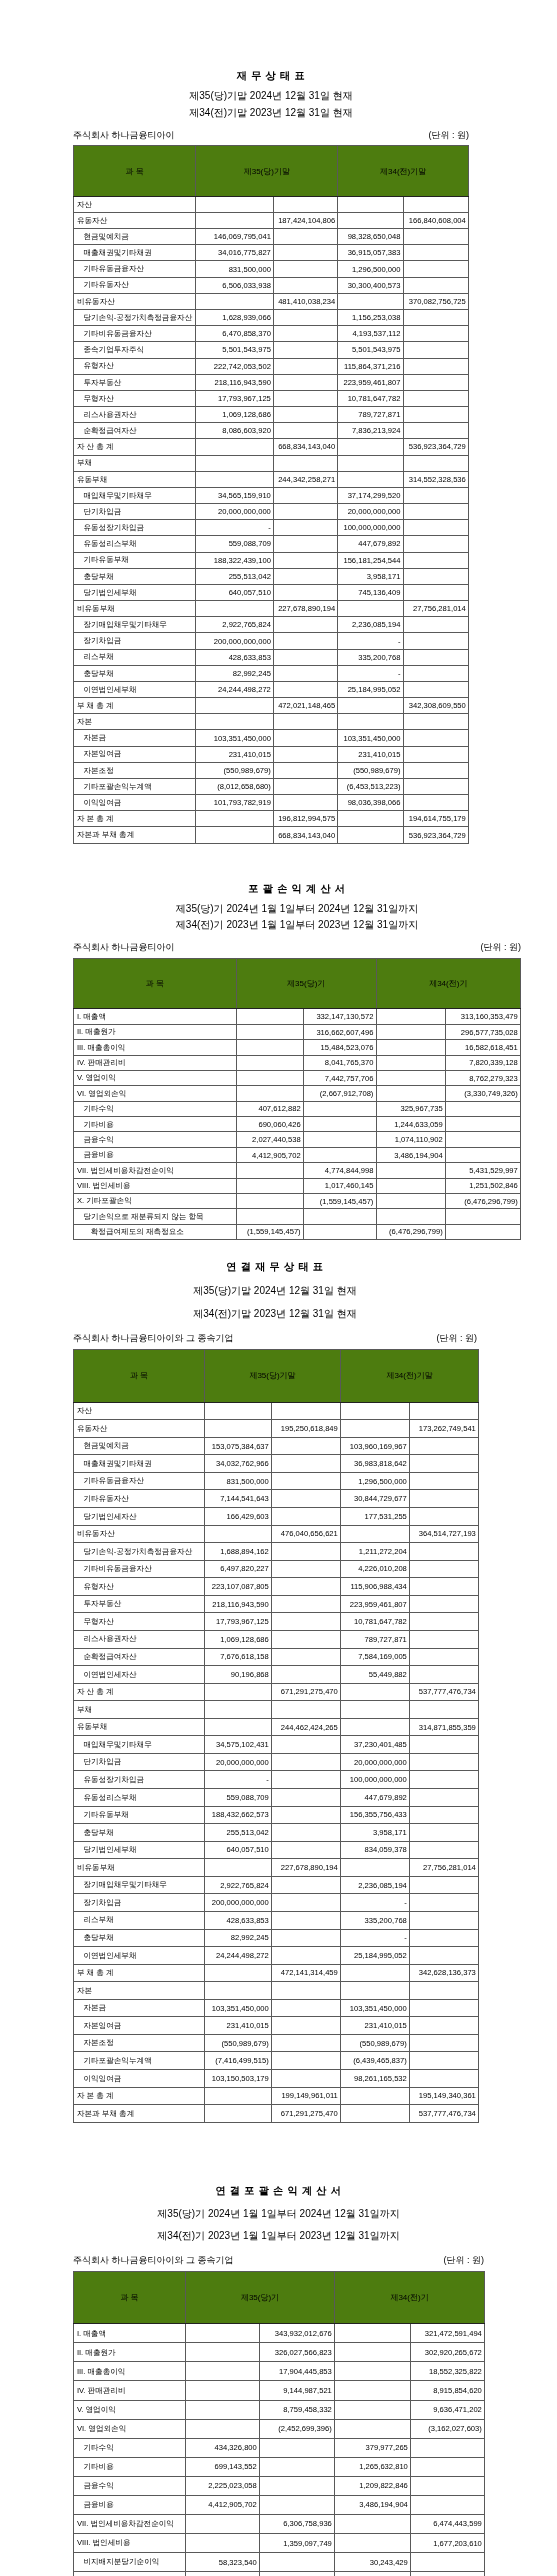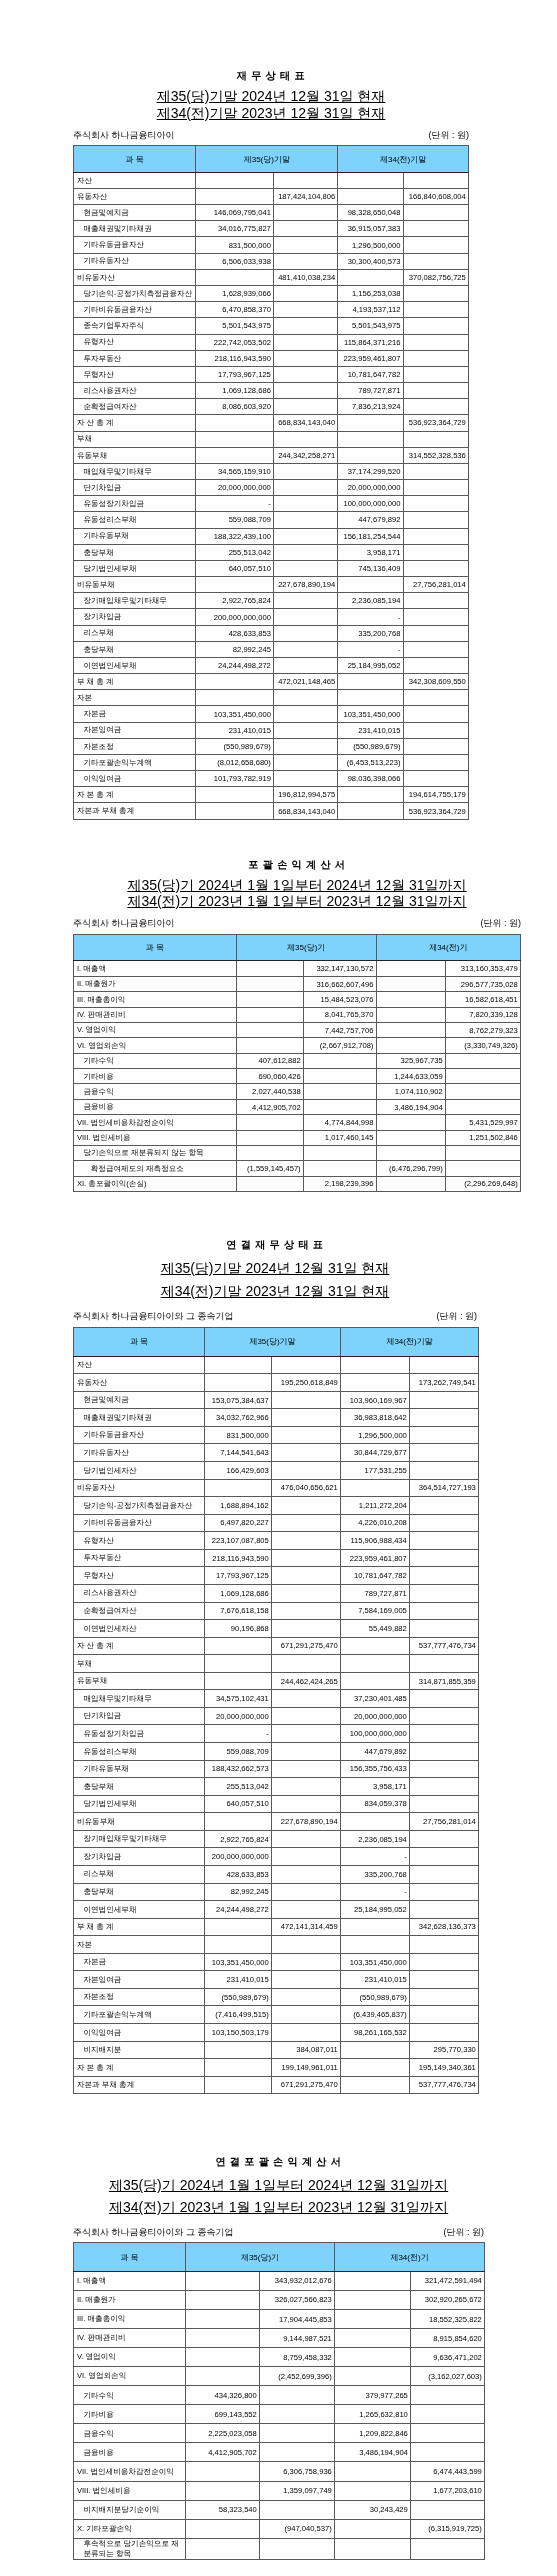--- a/index.html
+++ b/index.html
@@ -8,33 +8,33 @@
     min-height:2576px;
     box-sizing:border-box;
     padding-top:69px;
     background:#ffffff;
     color:#000;
     font-family:"Liberation Sans","DejaVu Sans",sans-serif;
   }
   .statement{margin-left:73px;}
   .s1{width:396px;}
   .s2{width:448px;margin-top:38px;}
-  .s3{width:404px;margin-top:46px;}
+  .s3{width:404px;margin-top:20px;}
   .s4{width:411px;margin-top:61px;}
 
   .stmt-title{margin:0;text-align:center;font-size:10.2px;font-weight:700;letter-spacing:0.7px;}
-  .stmt-dates{margin-top:5.1px;text-align:center;font-size:14px;text-decoration:underline;}
+  .stmt-dates{margin-top:5.1px;text-align:center;font-size:10px;}
   .s1 .stmt-dates div,.s2 .stmt-dates div{line-height:16.7px;}
   .s3 .stmt-dates div{line-height:23px;}
   .s4 .stmt-dates div{line-height:22px;}
   .stmt-meta{display:flex;justify-content:space-between;align-items:flex-end;font-size:9px;margin:7.3px 0 3.6px;gap:13px;}
 
   table.fin-table{border-collapse:collapse;table-layout:fixed;width:100%;border:1.5px solid #1a1a1a;}
   .fin-table th,.fin-table td{border:0.7px solid #595959;overflow:hidden;vertical-align:middle;}
-  .fin-table th{background:#7dd3fc;font-size:8px;font-weight:400;height:17.4px;padding:4px;}
+  .fin-table th{background:#4d7c0f;font-size:8px;font-weight:400;height:17.4px;padding:16px;}
   .s3 th,.s4 th{height:19.6px;}
   .fin-table thead th{border-bottom:1.1px solid #222;}
   td.lbl{font-size:7.6px;line-height:1.25;padding-top:0.7px;padding-bottom:0.7px;}
   td.amt{font-size:7.6px;text-align:right;padding:0 2.2px;font-variant-numeric:tabular-nums;}
   .s1 td{height:13.8px;}
   .s2 td{height:13px;}
   .s3 td{height:15.2px;}
   .s4 td{height:16.7px;}
   .ind0{padding-left:2.9px;}
   .ind1{padding-left:9.4px;}
@@ -464,39 +464,39 @@
             <td class="amt">5,431,529,997</td>
           </tr>
           <tr>
             <td class="lbl ind0">VIII. 법인세비용</td>
             <td class="amt"></td>
             <td class="amt">1,017,460,145</td>
             <td class="amt"></td>
             <td class="amt">1,251,502,846</td>
           </tr>
           <tr>
+            <td class="lbl ind0">X. 기타포괄손익</td>
+            <td class="amt"></td>
+            <td class="amt">(1,559,145,457)</td>
+            <td class="amt"></td>
+            <td class="amt">(6,476,296,799)</td>
+          </tr>
+          <tr>
             <td class="lbl ind1">당기손익으로 재분류되지 않는 항목</td>
             <td class="amt"></td>
             <td class="amt"></td>
             <td class="amt"></td>
             <td class="amt"></td>
           </tr>
           <tr>
             <td class="lbl ind2">확정급여제도의 재측정요소</td>
             <td class="amt">(1,559,145,457)</td>
             <td class="amt"></td>
             <td class="amt">(6,476,296,799)</td>
             <td class="amt"></td>
-          </tr>
-          <tr>
-            <td class="lbl ind0">XI. 총포괄이익(손실)</td>
-            <td class="amt"></td>
-            <td class="amt">2,198,239,396</td>
-            <td class="amt"></td>
-            <td class="amt">(2,296,269,648)</td>
           </tr>
         </tbody>
     </table>
   </section>
 
   <section class="statement s3">
     <h1 class="stmt-title">연 결 재 무 상 태 표</h1>
     <div class="stmt-dates">
         <div>제35(당)기말 2024년 12월 31일 현재</div>
         <div>제34(전)기말 2023년 12월 31일 현재</div>
@@ -788,27 +788,20 @@
             <td class="amt"></td>
           </tr>
           <tr>
             <td class="lbl ind1">이익잉여금</td>
             <td class="amt">103,150,503,179</td>
             <td class="amt"></td>
             <td class="amt">98,261,165,532</td>
             <td class="amt"></td>
           </tr>
           <tr>
-            <td class="lbl ind1">비지배지분</td>
-            <td class="amt"></td>
-            <td class="amt">384,087,011</td>
-            <td class="amt"></td>
-            <td class="amt">295,770,330</td>
-          </tr>
-          <tr>
             <td class="lbl ind0">자 본 총 계</td>
             <td class="amt"></td>
             <td class="amt">199,149,961,011</td>
             <td class="amt"></td>
             <td class="amt">195,149,340,361</td>
           </tr>
           <tr>
             <td class="lbl ind0">자본과 부채 총계</td>
             <td class="amt"></td>
             <td class="amt">671,291,275,470</td>

